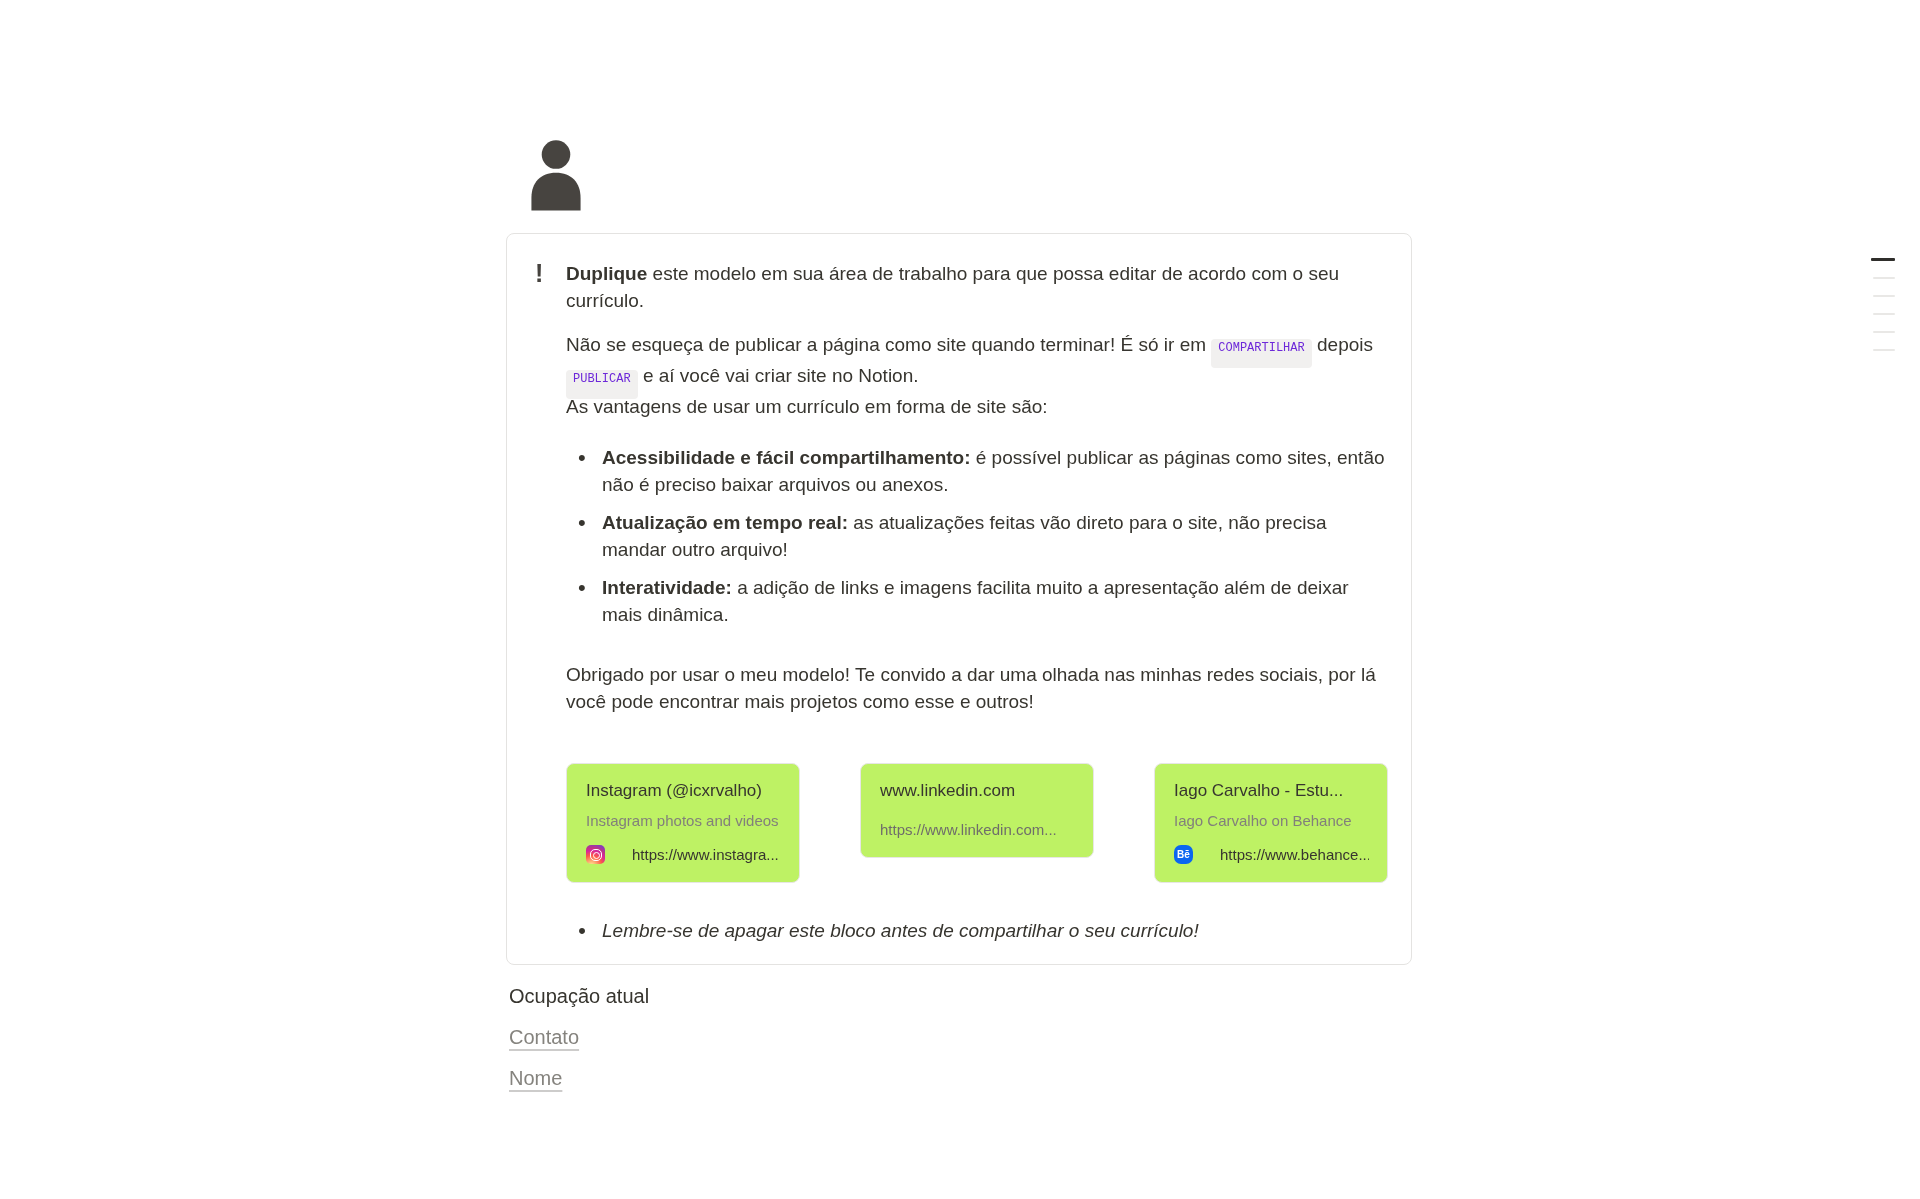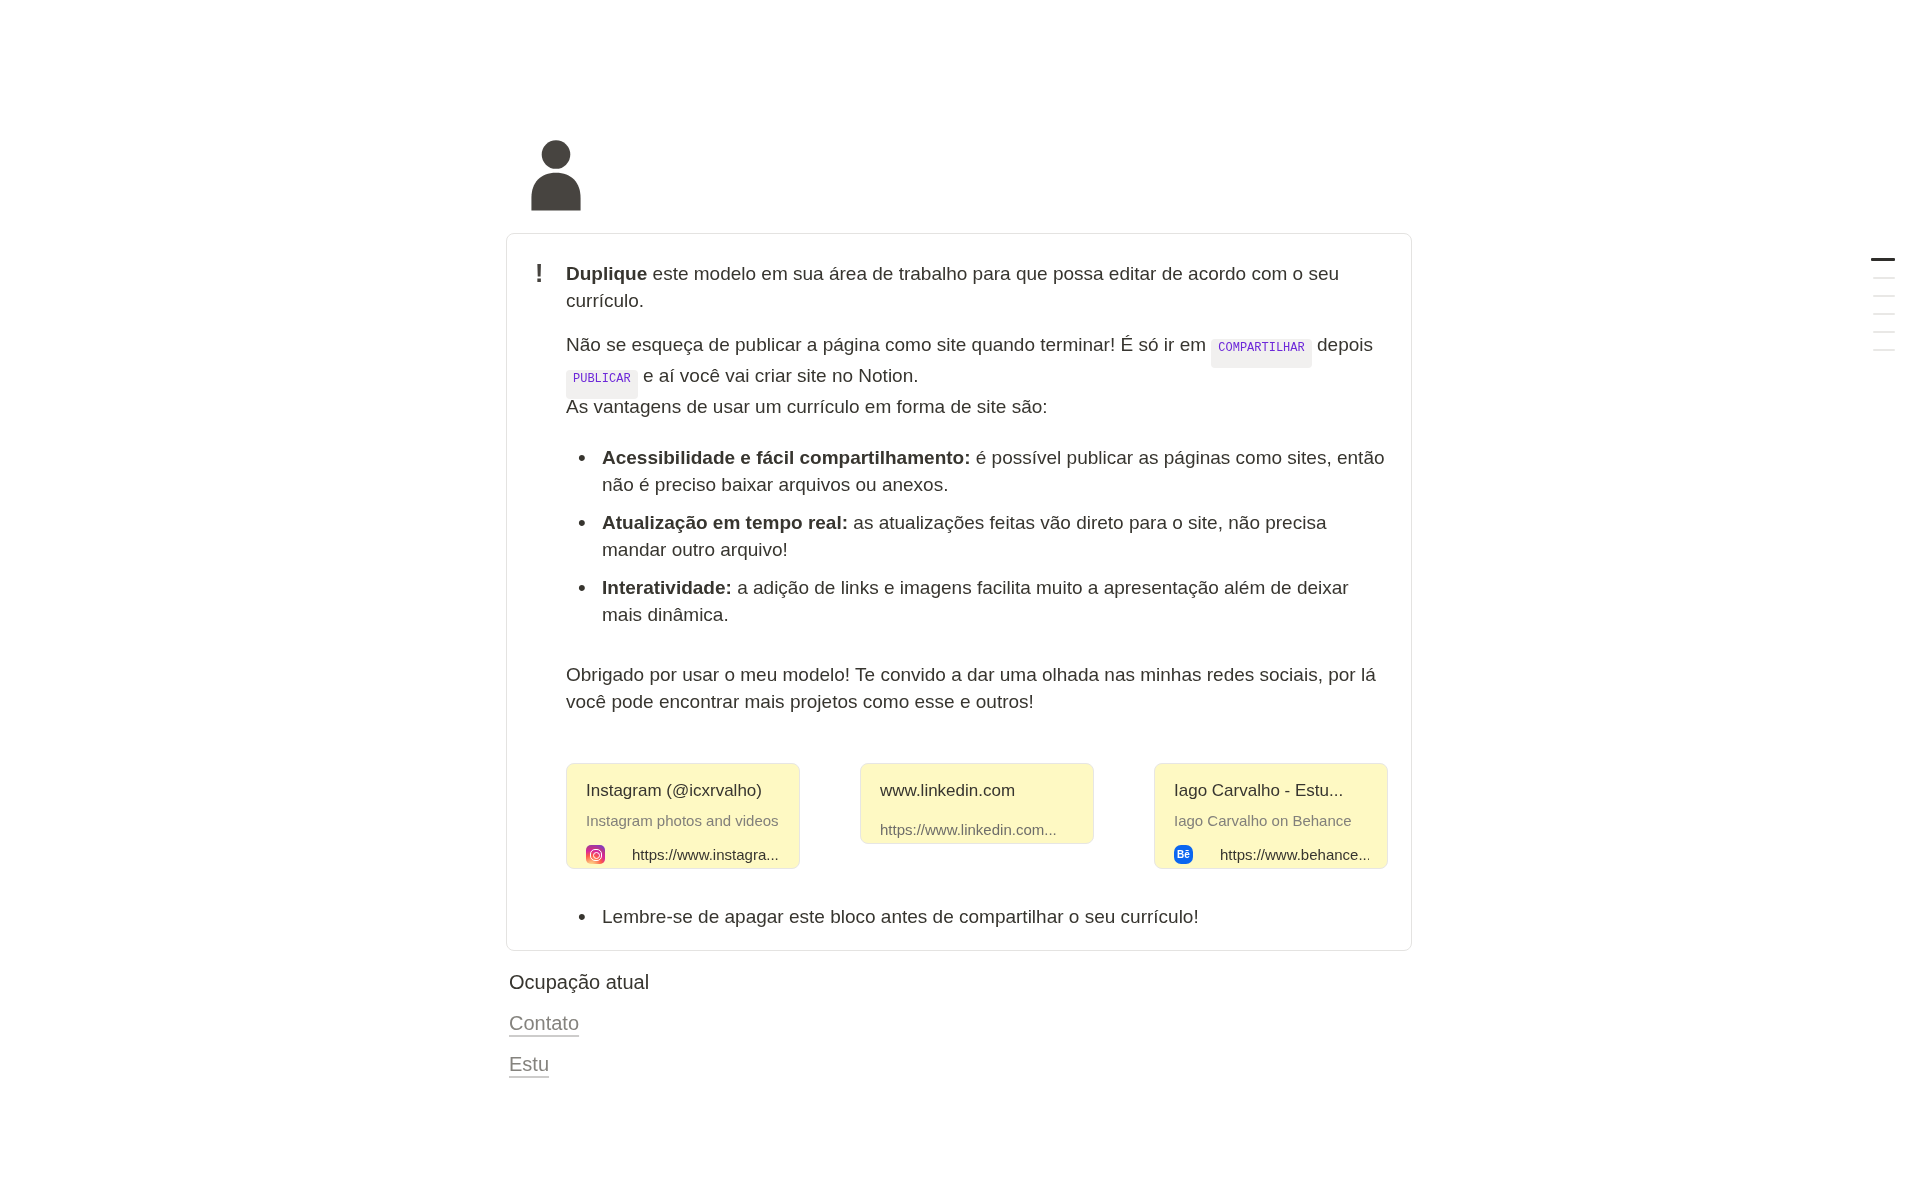--- a/index.html
+++ b/index.html
@@ -25,25 +25,25 @@
   b { font-weight: 700; }
 
   .chip { font-family: "Liberation Mono", monospace; font-size: 12px; color: #6d28d9;
     background: #F1F0EF; border-radius: 4px; padding: 2px 7px 13px 7px; white-space: nowrap; }
 
   ul.bullets { list-style: none; margin-top: 24px; }
   ul.bullets li { position: relative; padding-left: 36px; }
   ul.bullets li + li { margin-top: 11px; }
   ul.bullets li::before { content: "•"; position: absolute; left: 12px; top: 0;
     font-size: 22px; line-height: 27px; color: #37352F; }
-  ul.final { margin-top: 34px; margin-bottom: 6px; }
+  ul.final { margin-top: 34px; margin-bottom: 6px; font-style: italic; }
 
   .cards { margin-top: 48px; display: flex; gap: 60px; align-items: flex-start; }
   .card { display: block; width: 234px; border: 1px solid #E7E6E4; border-radius: 8px;
-    background: #fef9c3; padding: 16px 18px 0 19px; text-decoration: none; color: inherit;
+    background: #bef264; padding: 16px 18px 14px 19px; text-decoration: none; color: inherit;
     cursor: pointer; }
   .card-title { font-size: 17px; line-height: 22px; color: #37352F;
     white-space: nowrap; overflow: hidden; }
   .card-desc { margin-top: 9px; font-size: 15px; line-height: 20px; color: #82807B; }
   .card-linkrow { margin-top: 10px; display: flex; align-items: center; gap: 27px; }
   .card-url { font-size: 15px; color: #37352F; white-space: nowrap; overflow: hidden; }
   .card-short .card-url-only { margin-top: 14px; font-size: 15px; color: #6F6E6A;
     white-space: nowrap; overflow: hidden; }
 
   .ig-icon { position: relative; width: 19px; height: 19px; flex: 0 0 19px; border-radius: 5px;
@@ -126,21 +126,21 @@
 
       <ul class="bullets final">
         <li><span>Lembre-se de apagar este bloco antes de compartilhar o seu currículo!</span></li>
       </ul>
 
     </div>
   </div>
 
   <div class="occupation">Ocupação atual</div>
   <span class="link-wrap"><a class="section-link">Contato</a></span>
-  <span class="link-wrap"><a class="section-link">Estu</a></span>
+  <span class="link-wrap"><a class="section-link">Nome</a></span>
 
 </div>
 
 <div class="toc">
   <div class="toc-bar dark"></div>
   <div class="toc-bar"></div>
   <div class="toc-bar"></div>
   <div class="toc-bar"></div>
   <div class="toc-bar"></div>
   <div class="toc-bar"></div>

